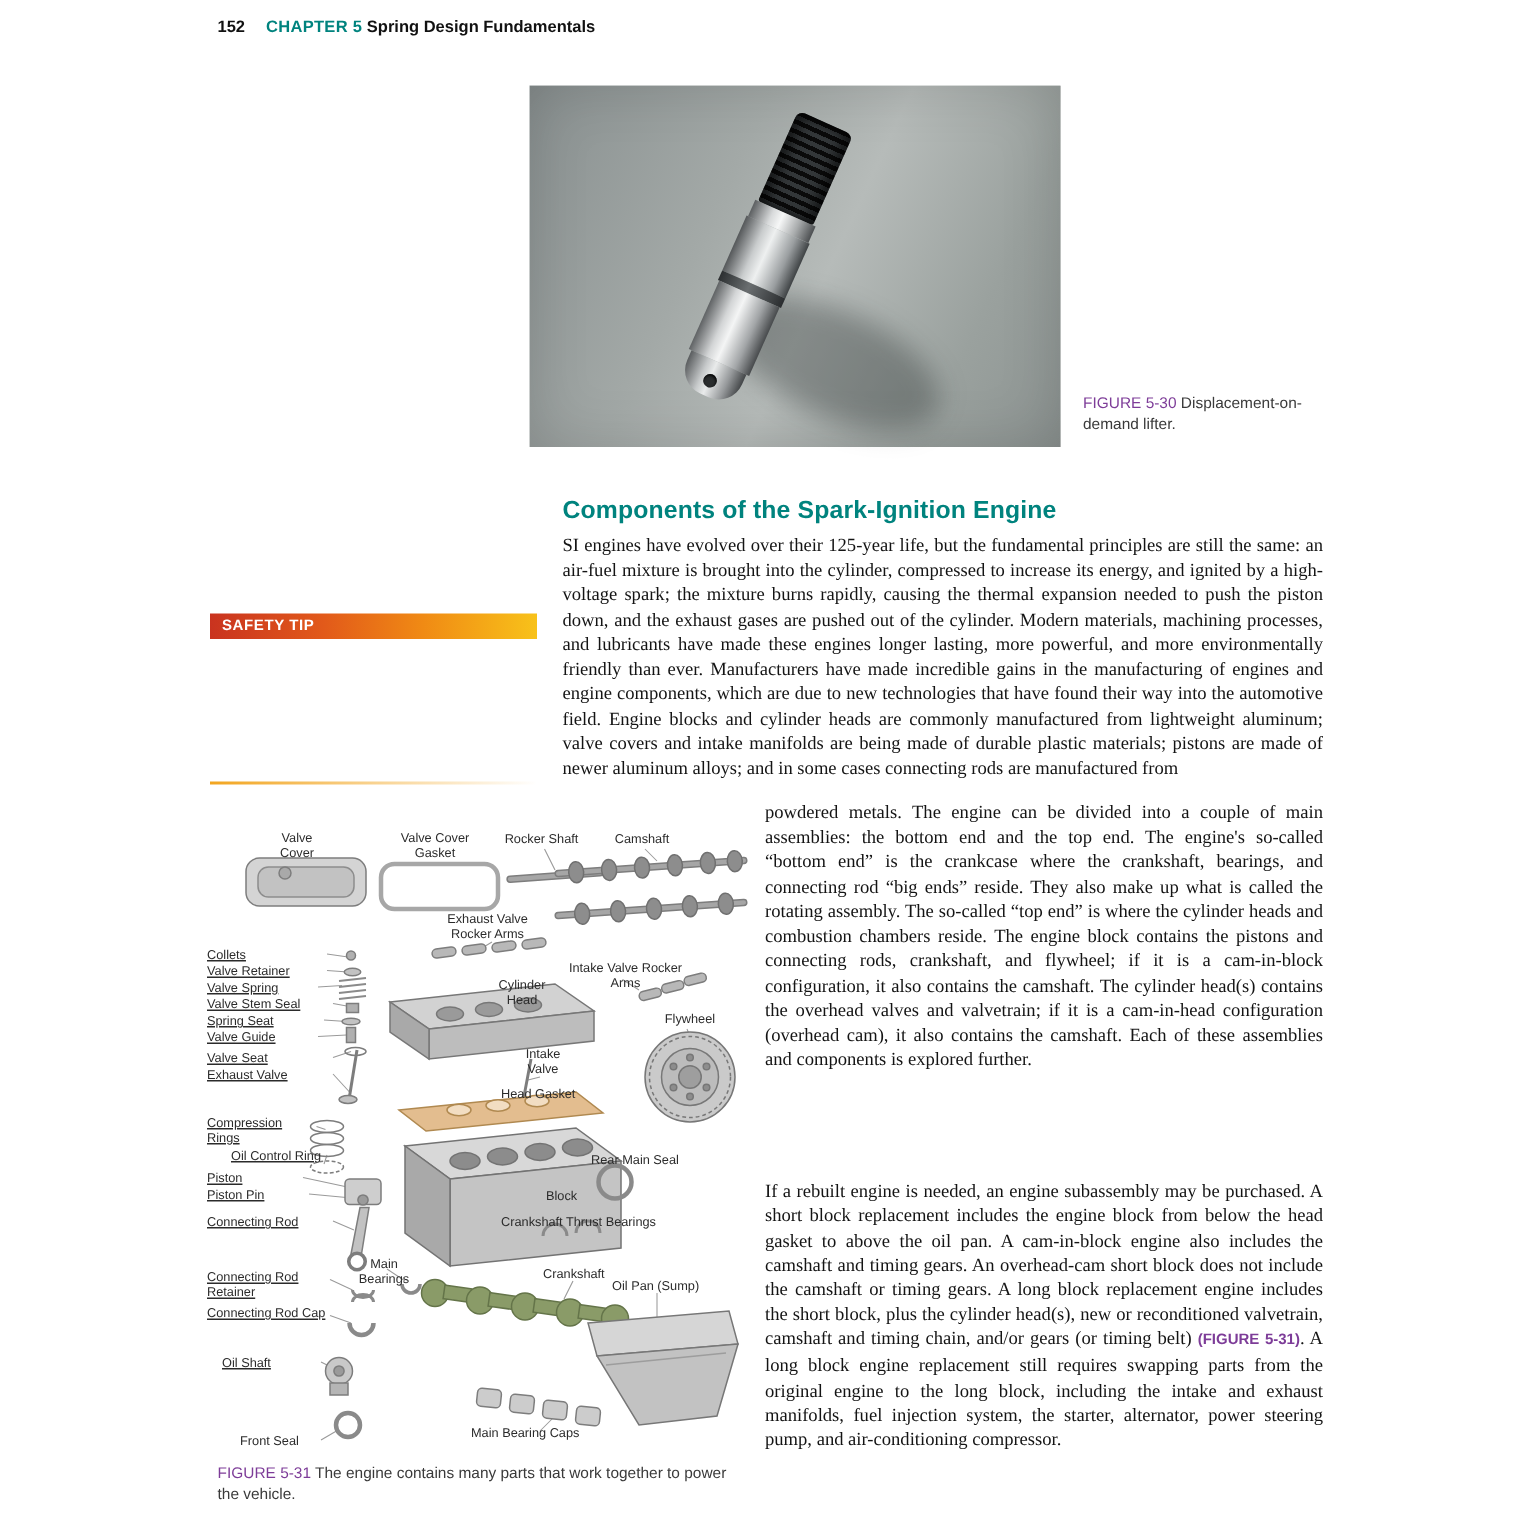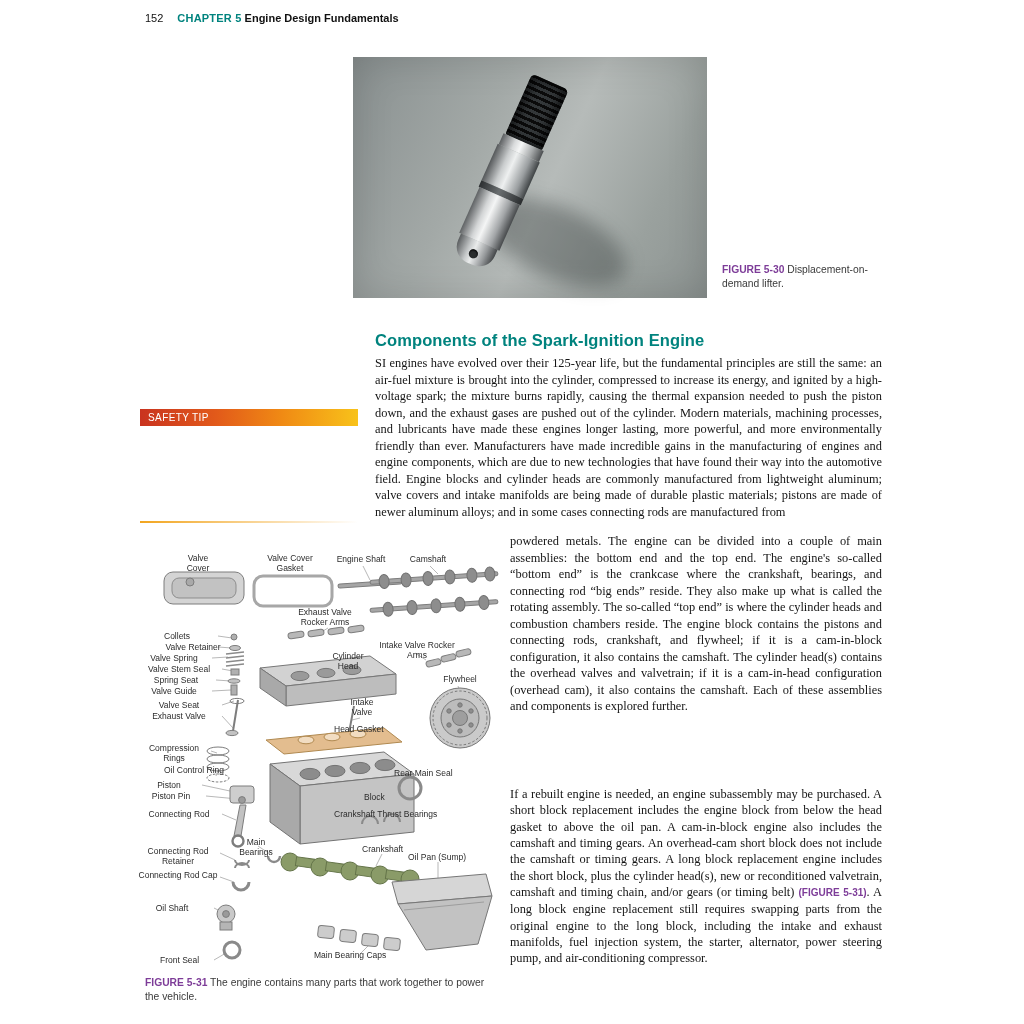--- a/index.html
+++ b/index.html
@@ -2,21 +2,21 @@
 <html><head>
 <meta charset="utf-8">
 <style>
   html,body{margin:0;padding:0;background:#ffffff;}
   .page{position:relative;width:1024px;height:1024px;background:#ffffff;overflow:hidden;
         font-family:"Liberation Serif",serif;color:#1a1a1a;}
 
   
   .runhead{position:absolute;left:145px;top:12px;display:flex;gap:14px;align-items:baseline;
            font-family:"Liberation Sans",sans-serif;font-size:11px;}
-  .pagenum{font-weight:normal;color:#111;}
+  .pagenum{font-weight:bold;color:#111;}
   .chap-label{font-weight:bold;color:#00837E;letter-spacing:.2px;}
   .chap-title{font-weight:bold;color:#111;}
 
   
   .photo{position:absolute;left:353px;top:57px;width:354px;height:241px;
          background:linear-gradient(115deg,#899090 0%,#a3a9a7 35%,#b6bbb9 55%,#9aa19e 80%,#8d9492 100%);
          box-shadow:inset 0 0 40px rgba(0,0,0,.15);}
   .lifter-shadow{position:absolute;left:128px;top:150px;width:150px;height:70px;border-radius:50%;
          background:rgba(20,25,25,.30);filter:blur(9px);transform:rotate(24deg);}
   .lifter{position:absolute;left:132px;top:16px;width:48px;height:204px;transform:rotate(24deg);
@@ -32,29 +32,29 @@
   .seg-band{width:46px;height:7px;background:linear-gradient(90deg,#2c2f31,#6a6e70 45%,#2a2d2f);}
   .seg-lower{width:44px;height:50px;
       background:linear-gradient(90deg,#606365,#d3d5d6 30%,#f4f5f5 46%,#a2a5a7 76%,#474a4c);}
   .seg-tip{position:relative;width:40px;height:24px;border-radius:0 0 17px 17px;
       background:linear-gradient(90deg,#5a5d5f,#c6c9ca 32%,#e9ebeb 47%,#96999b 76%,#434648);}
   .seg-tip .hole{position:absolute;left:15px;top:9px;width:9px;height:9px;border-radius:50%;
       background:#2a2d2e;box-shadow:inset 0 1px 2px #000;}
 
   .fig-caption{position:absolute;font-family:"Liberation Sans",sans-serif;font-size:10.3px;
       line-height:1.32;color:#3a3a3a;}
-  .fig-label{font-weight:bold;color:#7D3C98;text-align:right;}
+  .fig-label{font-weight:normal;color:#7D3C98;text-align:right;}
   .cap30{left:722px;top:263px;width:164px;}
   .cap31{left:145px;top:976px;width:344px;}
 
   
   .tipbar{position:absolute;left:140px;top:409px;width:218px;height:17px;
       background:linear-gradient(90deg,#c9331f 0%,#e25a1a 35%,#f08a14 65%,#f8c21a 100%);
       display:flex;align-items:center;}
-  .tipbar span{font-family:"Liberation Sans",sans-serif;font-weight:normal;font-size:10px;
+  .tipbar span{font-family:"Liberation Sans",sans-serif;font-weight:bold;font-size:10px;
       color:#ffffff;padding-left:8px;letter-spacing:.4px;}
   .tipbody{position:absolute;left:140px;top:434px;width:218px;
       font-family:"Liberation Sans",sans-serif;font-size:11px;line-height:1.42;color:#474747;}
   .tiprule{position:absolute;left:140px;top:521px;width:218px;height:2px;
       background:linear-gradient(90deg,#f2a51f,rgba(255,255,255,0));}
 
   
   .h-teal{position:absolute;font-family:"Liberation Sans",sans-serif;font-weight:bold;
       font-size:16.5px;color:#00837E;letter-spacing:.1px;}
   .h1{left:375px;top:331px;width:507px;}
@@ -63,33 +63,33 @@
   .b1{left:375px;top:355px;width:507px;}
   .b2{left:510px;top:533px;width:372px;}
   .b3{left:510px;top:786px;width:372px;line-height:16.35px;}
   .fig-ref{font-family:"Liberation Sans",sans-serif;font-weight:bold;color:#7D3C98;font-size:10px;}
 
   
   .diagram{position:absolute;left:138px;top:548px;width:368px;height:425px;}
   .diagram svg{position:absolute;left:0;top:0;width:100%;height:100%;}
   .plabel{position:absolute;font-family:"Liberation Sans",sans-serif;font-size:8.5px;
       line-height:1.12;color:#2b2b2b;}
-  .pr{text-align:center;}
+  .pr{text-align:left;text-decoration:underline;}
   .pc{text-align:center;}
 </style>
 </head>
 <body>
 
 <div class="page">
 
   <div class="runhead">
     <span class="pagenum">152</span>
     <span>
       <span class="chap-label">CHAPTER 5</span>
-      <span class="chap-title">Engine Design Fundamentals</span>
+      <span class="chap-title">Spring Design Fundamentals</span>
     </span>
   </div>
 
   <div class="photo">
     <div class="lifter-shadow"></div>
     <div class="lifter">
       <div class="seg seg-ribbed"></div>
       <div class="seg seg-collar"></div>
       <div class="seg seg-upper"></div>
       <div class="seg seg-band"></div>
@@ -297,25 +297,25 @@
         <rect x="202" y="382" width="16" height="12" rx="3" transform="rotate(6 210 388)"></rect>
         <rect x="224" y="386" width="16" height="12" rx="3" transform="rotate(6 232 392)"></rect>
         <rect x="246" y="390" width="16" height="12" rx="3" transform="rotate(6 254 396)"></rect>
       </g>
 
       <circle cx="94" cy="402" r="8" fill="none" stroke="#8a8a8a" stroke-width="3"></circle>
     </svg>
 
     <div class="plabel pc" style="left:38px;top:6px;width:44px">Valve Cover</div>
     <div class="plabel pc" style="left:122px;top:6px;width:60px">Valve Cover Gasket</div>
-    <div class="plabel pc" style="left:192px;top:7px;width:62px">Engine Shaft</div>
+    <div class="plabel pc" style="left:192px;top:7px;width:62px">Rocker Shaft</div>
     <div class="plabel pc" style="left:264px;top:7px;width:52px">Camshaft</div>
     <div class="plabel pc" style="left:148px;top:60px;width:78px">Exhaust Valve Rocker Arms</div>
     <div class="plabel pr" style="left:0px;top:84px;width:78px">Collets</div>
-    <div class="plabel pr" style="left:16px;top:95px;width:78px">Valve Retainer</div>
+    <div class="plabel pr" style="left:0px;top:95px;width:78px">Valve Retainer</div>
     <div class="plabel pr" style="left:0px;top:106px;width:72px">Valve Spring</div>
     <div class="plabel pr" style="left:0px;top:117px;width:82px">Valve Stem Seal</div>
     <div class="plabel pr" style="left:0px;top:128px;width:76px">Spring Seat</div>
     <div class="plabel pr" style="left:0px;top:139px;width:72px">Valve Guide</div>
     <div class="plabel pr" style="left:0px;top:153px;width:82px">Valve Seat</div>
     <div class="plabel pr" style="left:0px;top:164px;width:82px">Exhaust Valve</div>
     <div class="plabel pc" style="left:236px;top:93px;width:86px">Intake Valve Rocker Arms</div>
     <div class="plabel pc" style="left:186px;top:104px;width:48px">Cylinder Head</div>
     <div class="plabel pc" style="left:296px;top:127px;width:52px">Flywheel</div>
     <div class="plabel pc" style="left:204px;top:150px;width:40px">Intake Valve</div>

